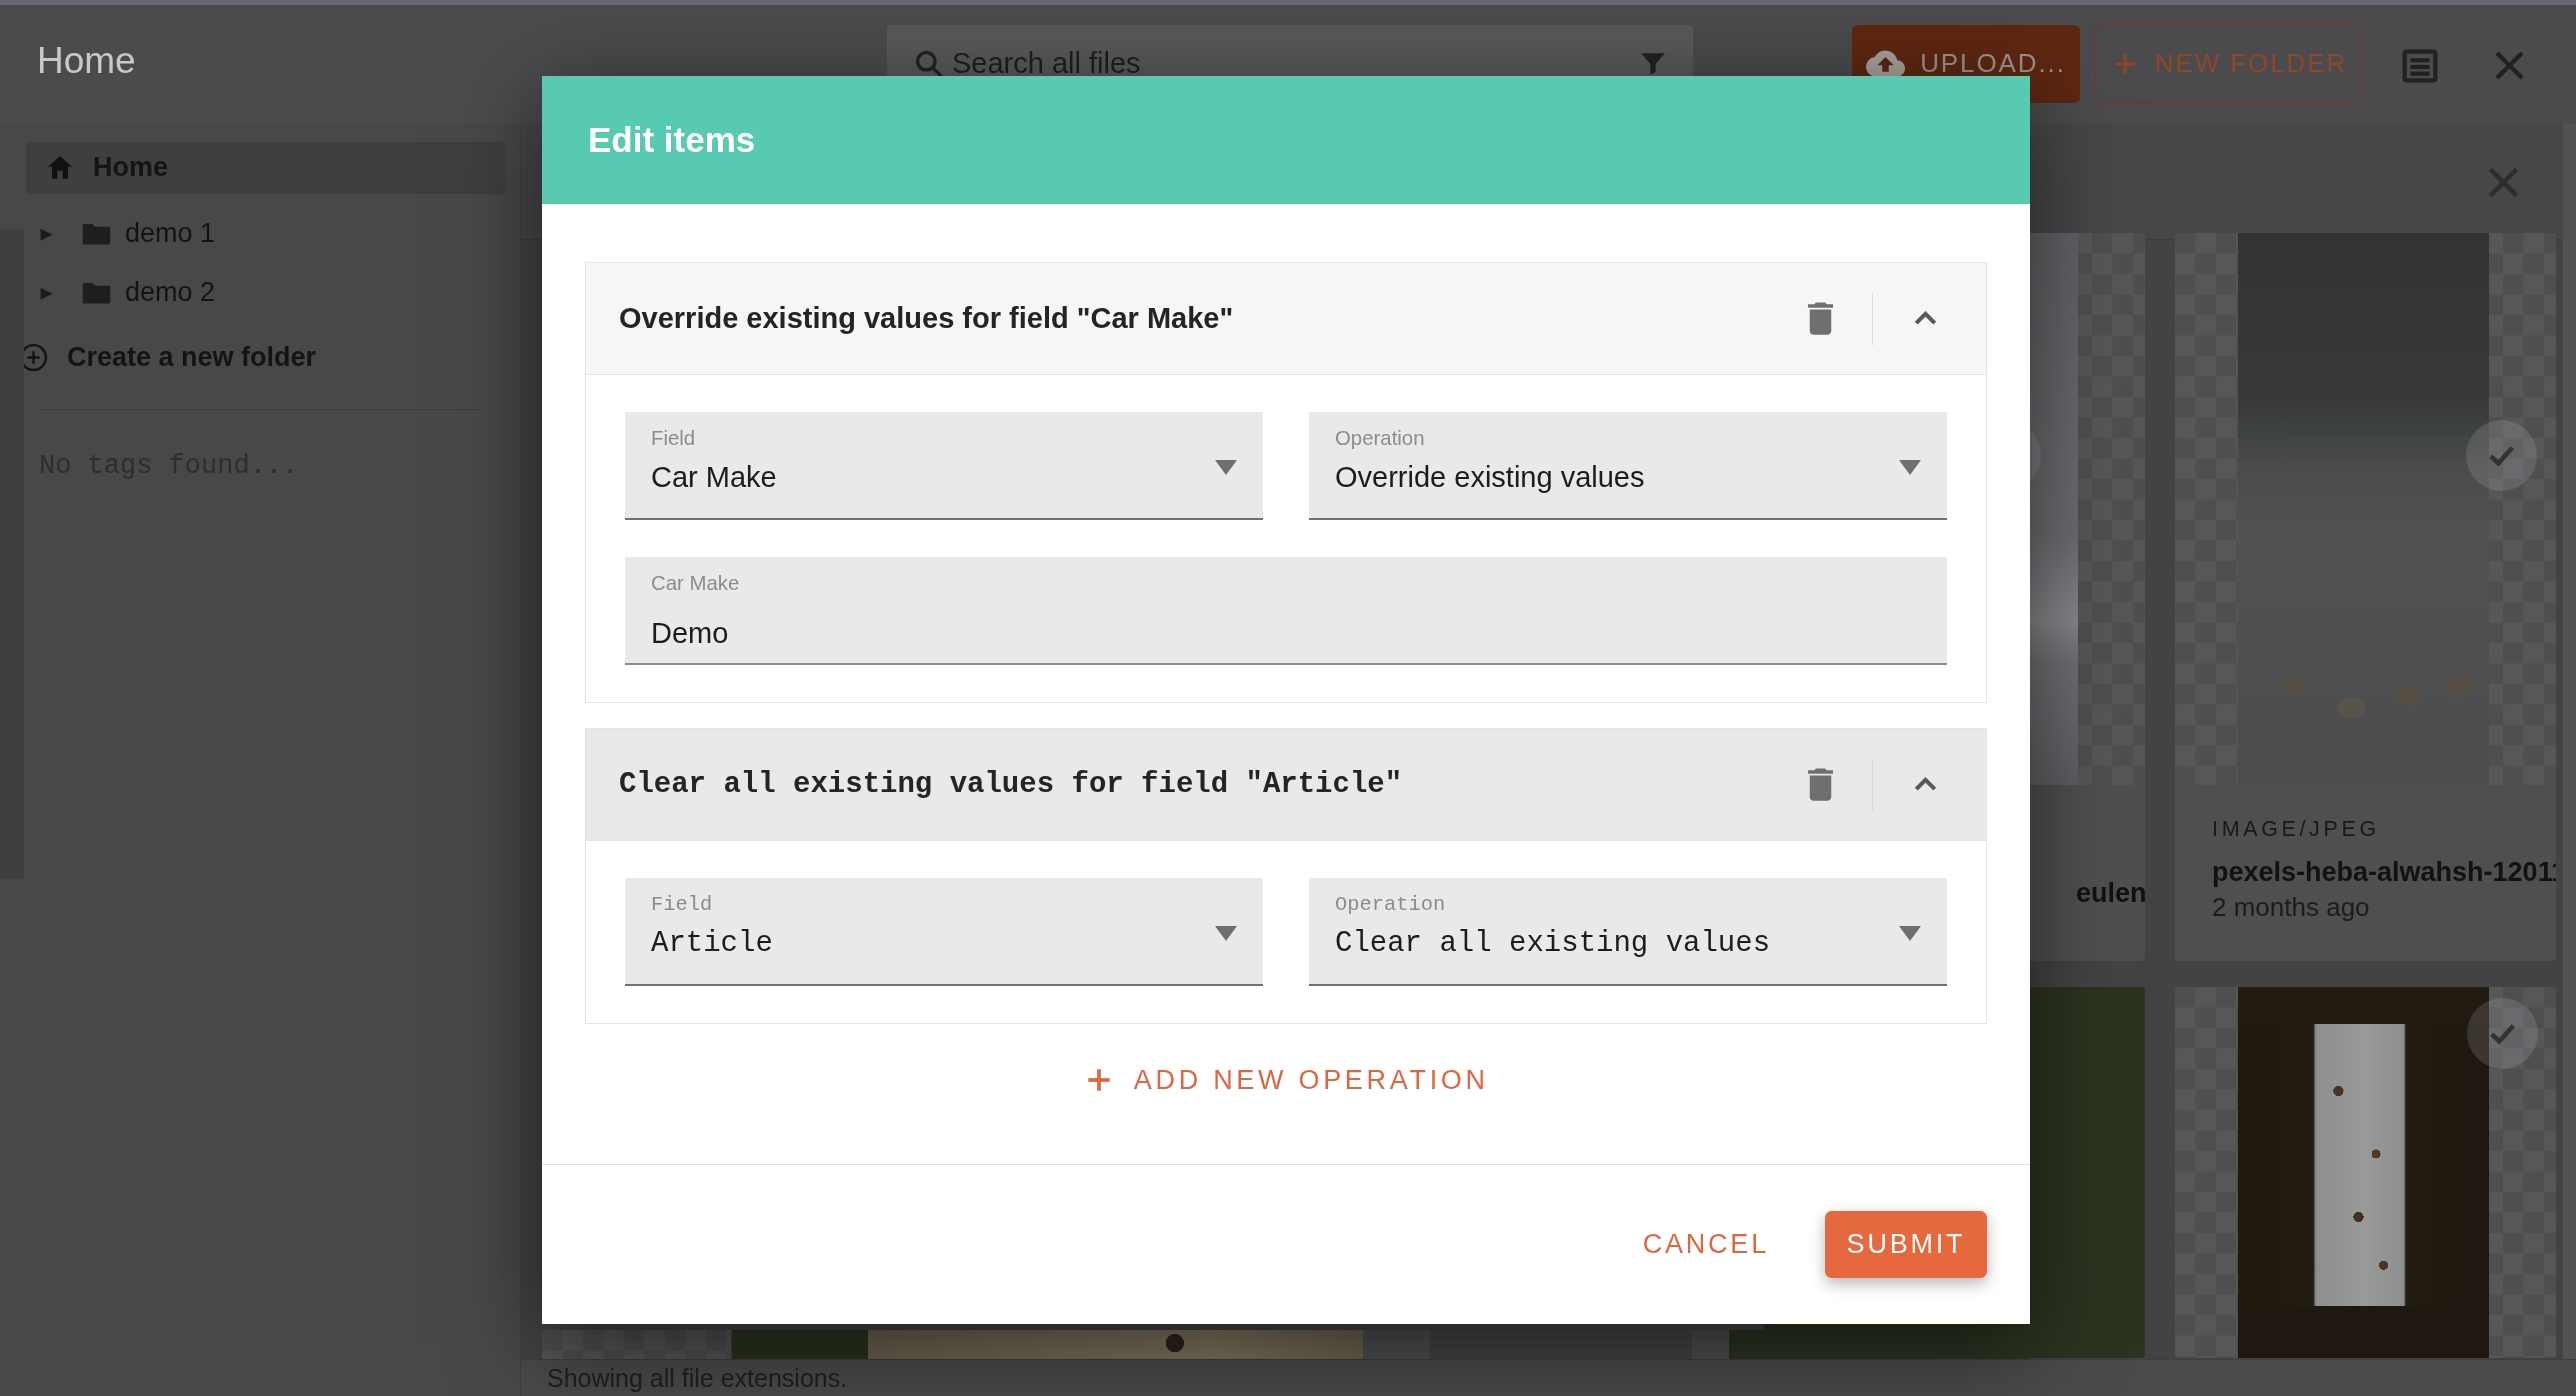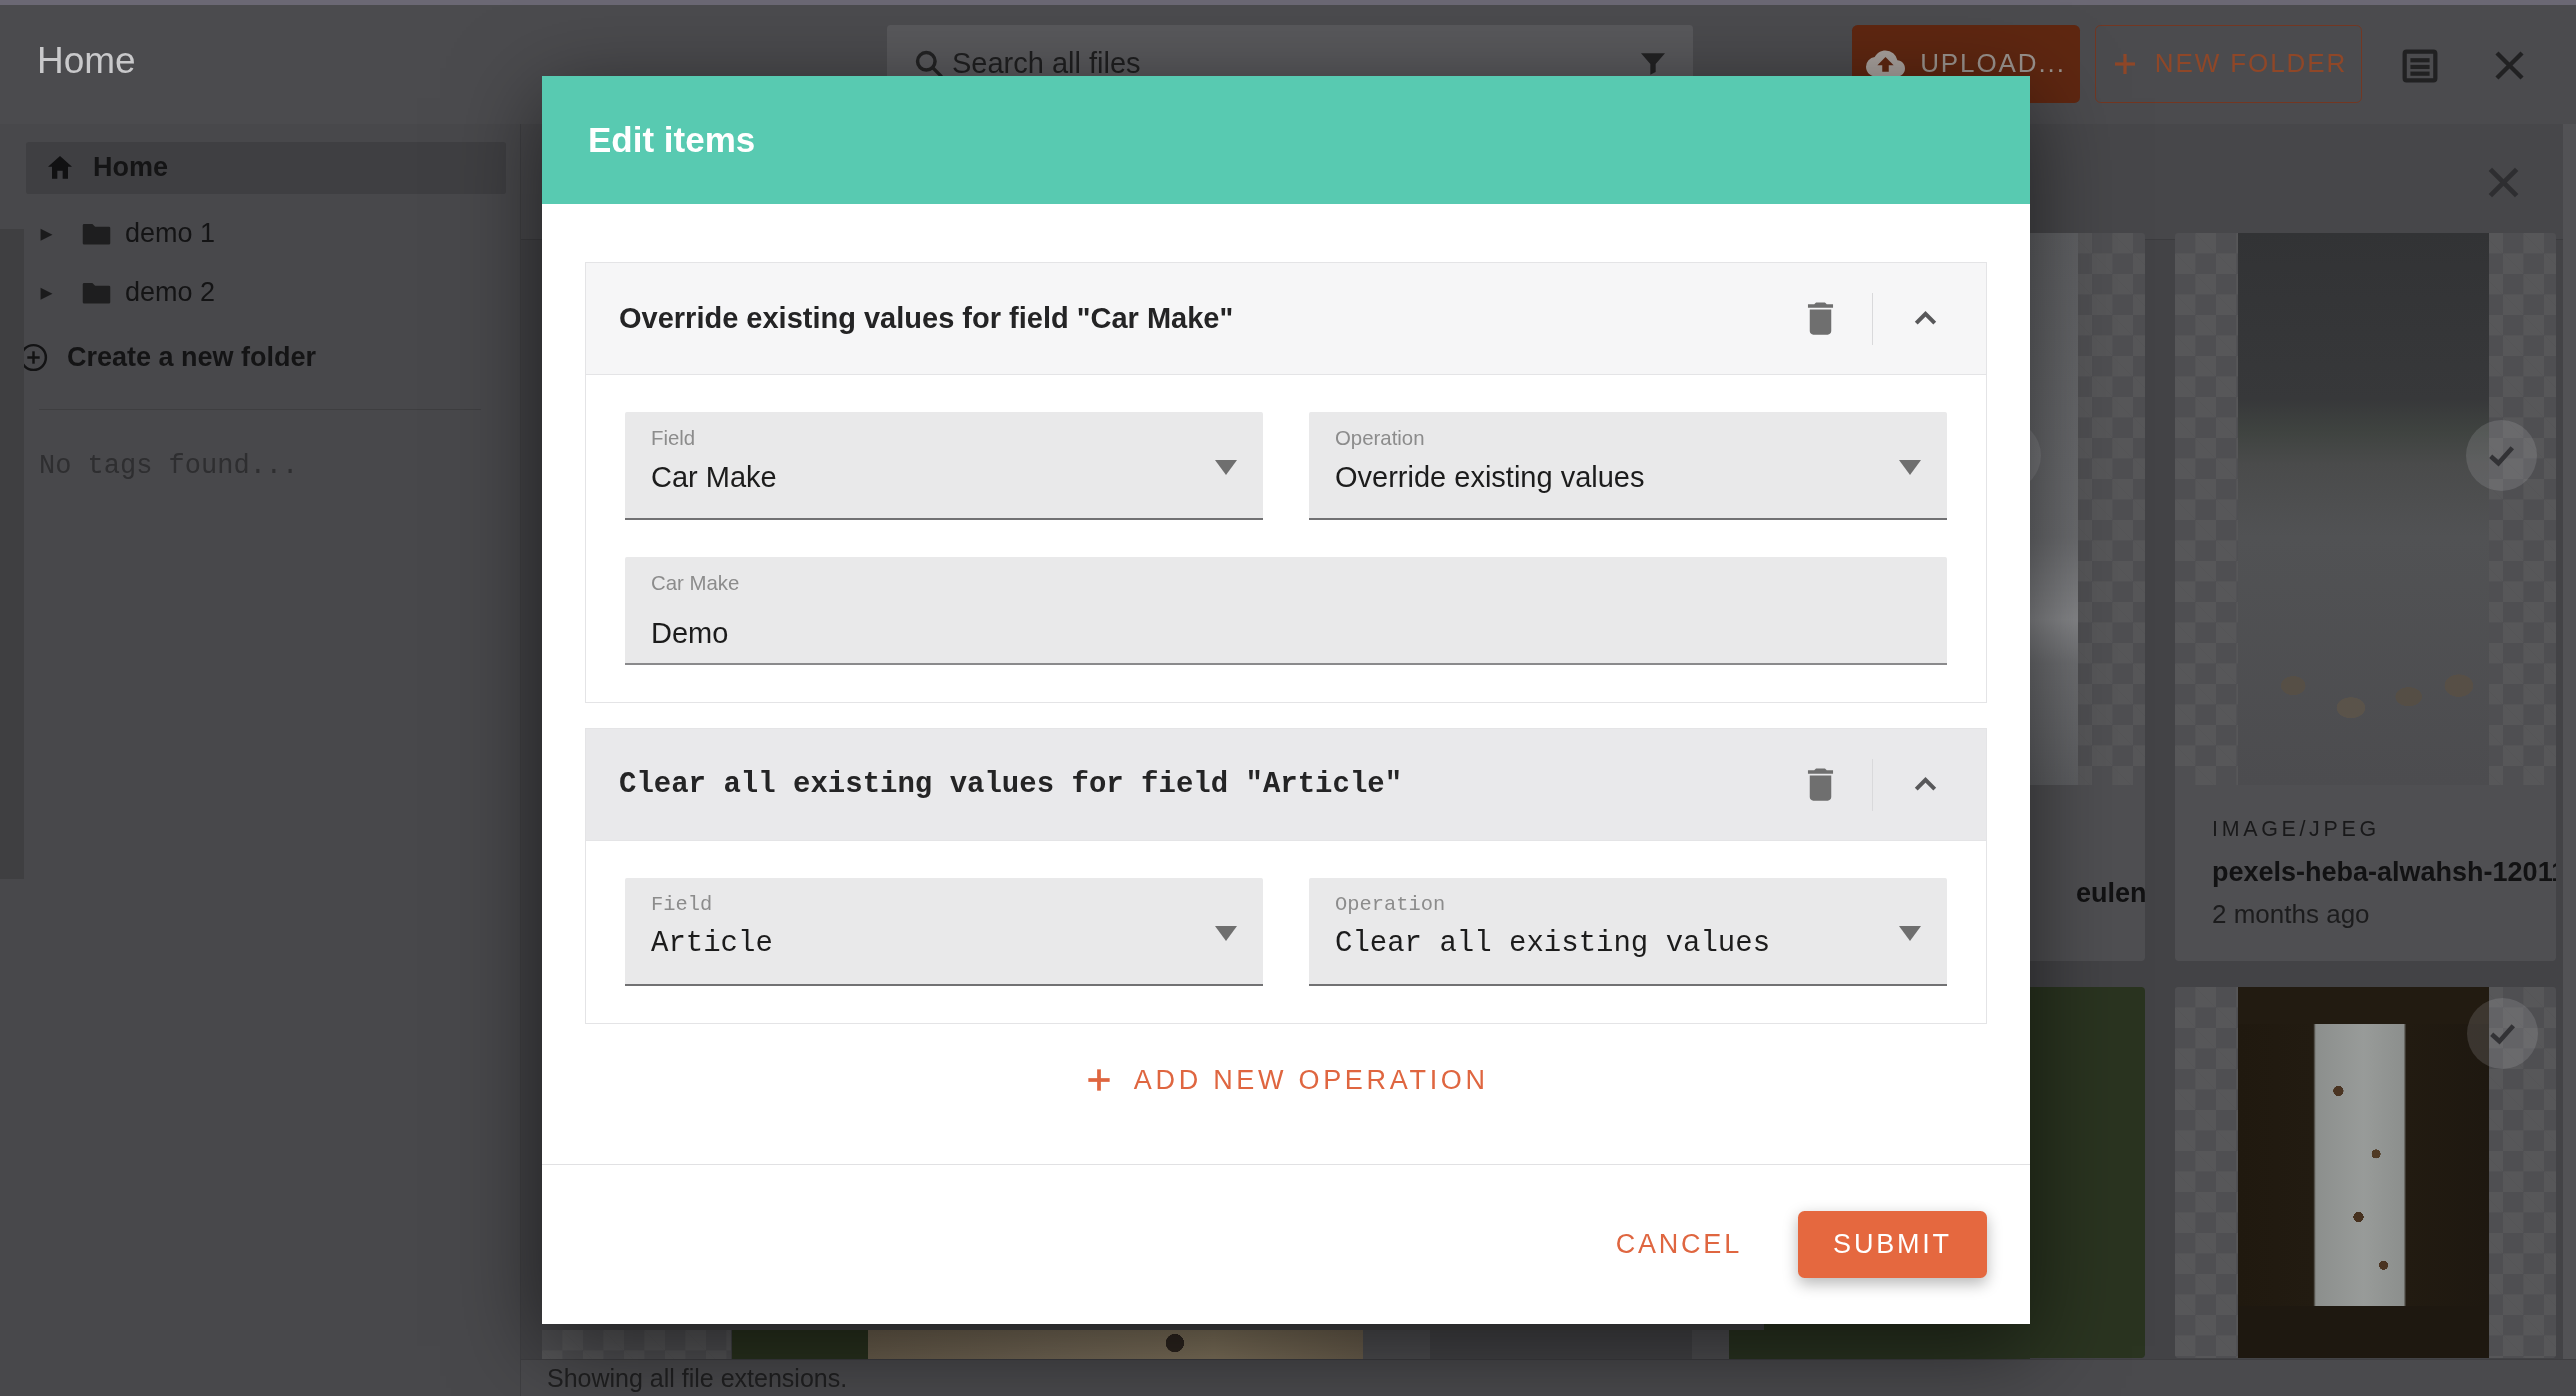--- a/index.html
+++ b/index.html
@@ -66,21 +66,21 @@
   .photo-penguin { background:
      radial-gradient(ellipse 46px 102px at 38% 42%, #121212 58%, transparent 60%),
      radial-gradient(ellipse 28px 80px at 54% 44%, #D9D9D9 55%, transparent 57%),
      linear-gradient(180deg,#606164 0%,#6C6D70 55%,#87888B 70%,#6F7073 78%,#5E5F62 100%); }
   .photo-plant { background:radial-gradient(circle 84px at 40% 40%, #1C2617 60%, transparent 62%), #2A3420; }
   .check-badge { position:absolute; width:71px; height:71px; border-radius:50%;
      background:rgba(205,205,210,0.16); color:#323235; display:flex; align-items:center; justify-content:center; }
   .caption { padding:32px 37px 0; }
   .ftype { font-size:21.4px; letter-spacing:3.7px; color:#19191A; }
   .fname { font-size:27px; font-weight:bold; color:#121213; margin-top:15px; white-space:nowrap; }
-  .fage  { font-size:26px; color:#1C1C1D; margin-top:11px; }
+  .fage  { font-size:26px; color:#1C1C1D; margin-top:4px; }
   .bstrip { position:absolute; top:1330px; height:29px; }
 
   
   .statusbar { position:absolute; left:521px; right:0; top:1359px; height:38px; background:#4A4A4D;
      border-top:0.9px solid #3E3E41; color:#202021; font-size:25px; line-height:37px; padding-left:26px; }
 
   
   .modal { position:absolute; left:542px; top:76px; width:1488px; height:1248px; background:#ffffff;
      border-radius:0; box-shadow:0 22px 84px rgba(0,0,0,0.55); z-index:10; overflow:hidden; }
   .modal-header { height:128px; background:#58CAB1; display:flex; align-items:center; padding:0 46px; }
@@ -110,21 +110,21 @@
      padding:15px 26px 0; border-radius:1.9px 1.9px 0 0; }
   .textfield input { display:block; width:100%; background:transparent; border:none; outline:none;
      font-size:29px; color:#1C1C1C; margin-top:22px; font-family:"Liberation Sans",sans-serif; }
   .addwrap { text-align:center; margin-top:40px; }
   .btn-add { background:transparent; border:none; color:#DF6640; font-size:27px; letter-spacing:3.7px;
      display:inline-flex; align-items:center; gap:18.6px; cursor:pointer; font-family:"Liberation Sans",sans-serif; }
   .modal-footer { position:absolute; left:0; right:0; bottom:0; height:160px; border-top:0.9px solid #E1E1E3;
      display:flex; align-items:center; justify-content:flex-end; padding-right:43px; gap:56px; background:#fff; }
   .btn-cancel { background:transparent; border:none; color:#DF6640; font-size:27px; letter-spacing:2.8px;
      cursor:pointer; font-family:"Liberation Sans",sans-serif; }
-  .btn-submit { width:189px; height:67px; background:#E5683F; border:none; border-radius:6.5px; color:#FFFFFF;
+  .btn-submit { width:162px; height:67px; background:#E5683F; border:none; border-radius:6.5px; color:#FFFFFF;
      font-size:27px; letter-spacing:2.8px; cursor:pointer; box-shadow:0 5.6px 15px rgba(0,0,0,0.28);
      font-family:"Liberation Sans",sans-serif; }
   .rscroll { position:absolute; right:0; top:124px; width:13px; bottom:38px; background:#525255; }
 </style>
 </head>
 <body>
 
 <div id="root">
 
   <div class="topstrip"></div>

